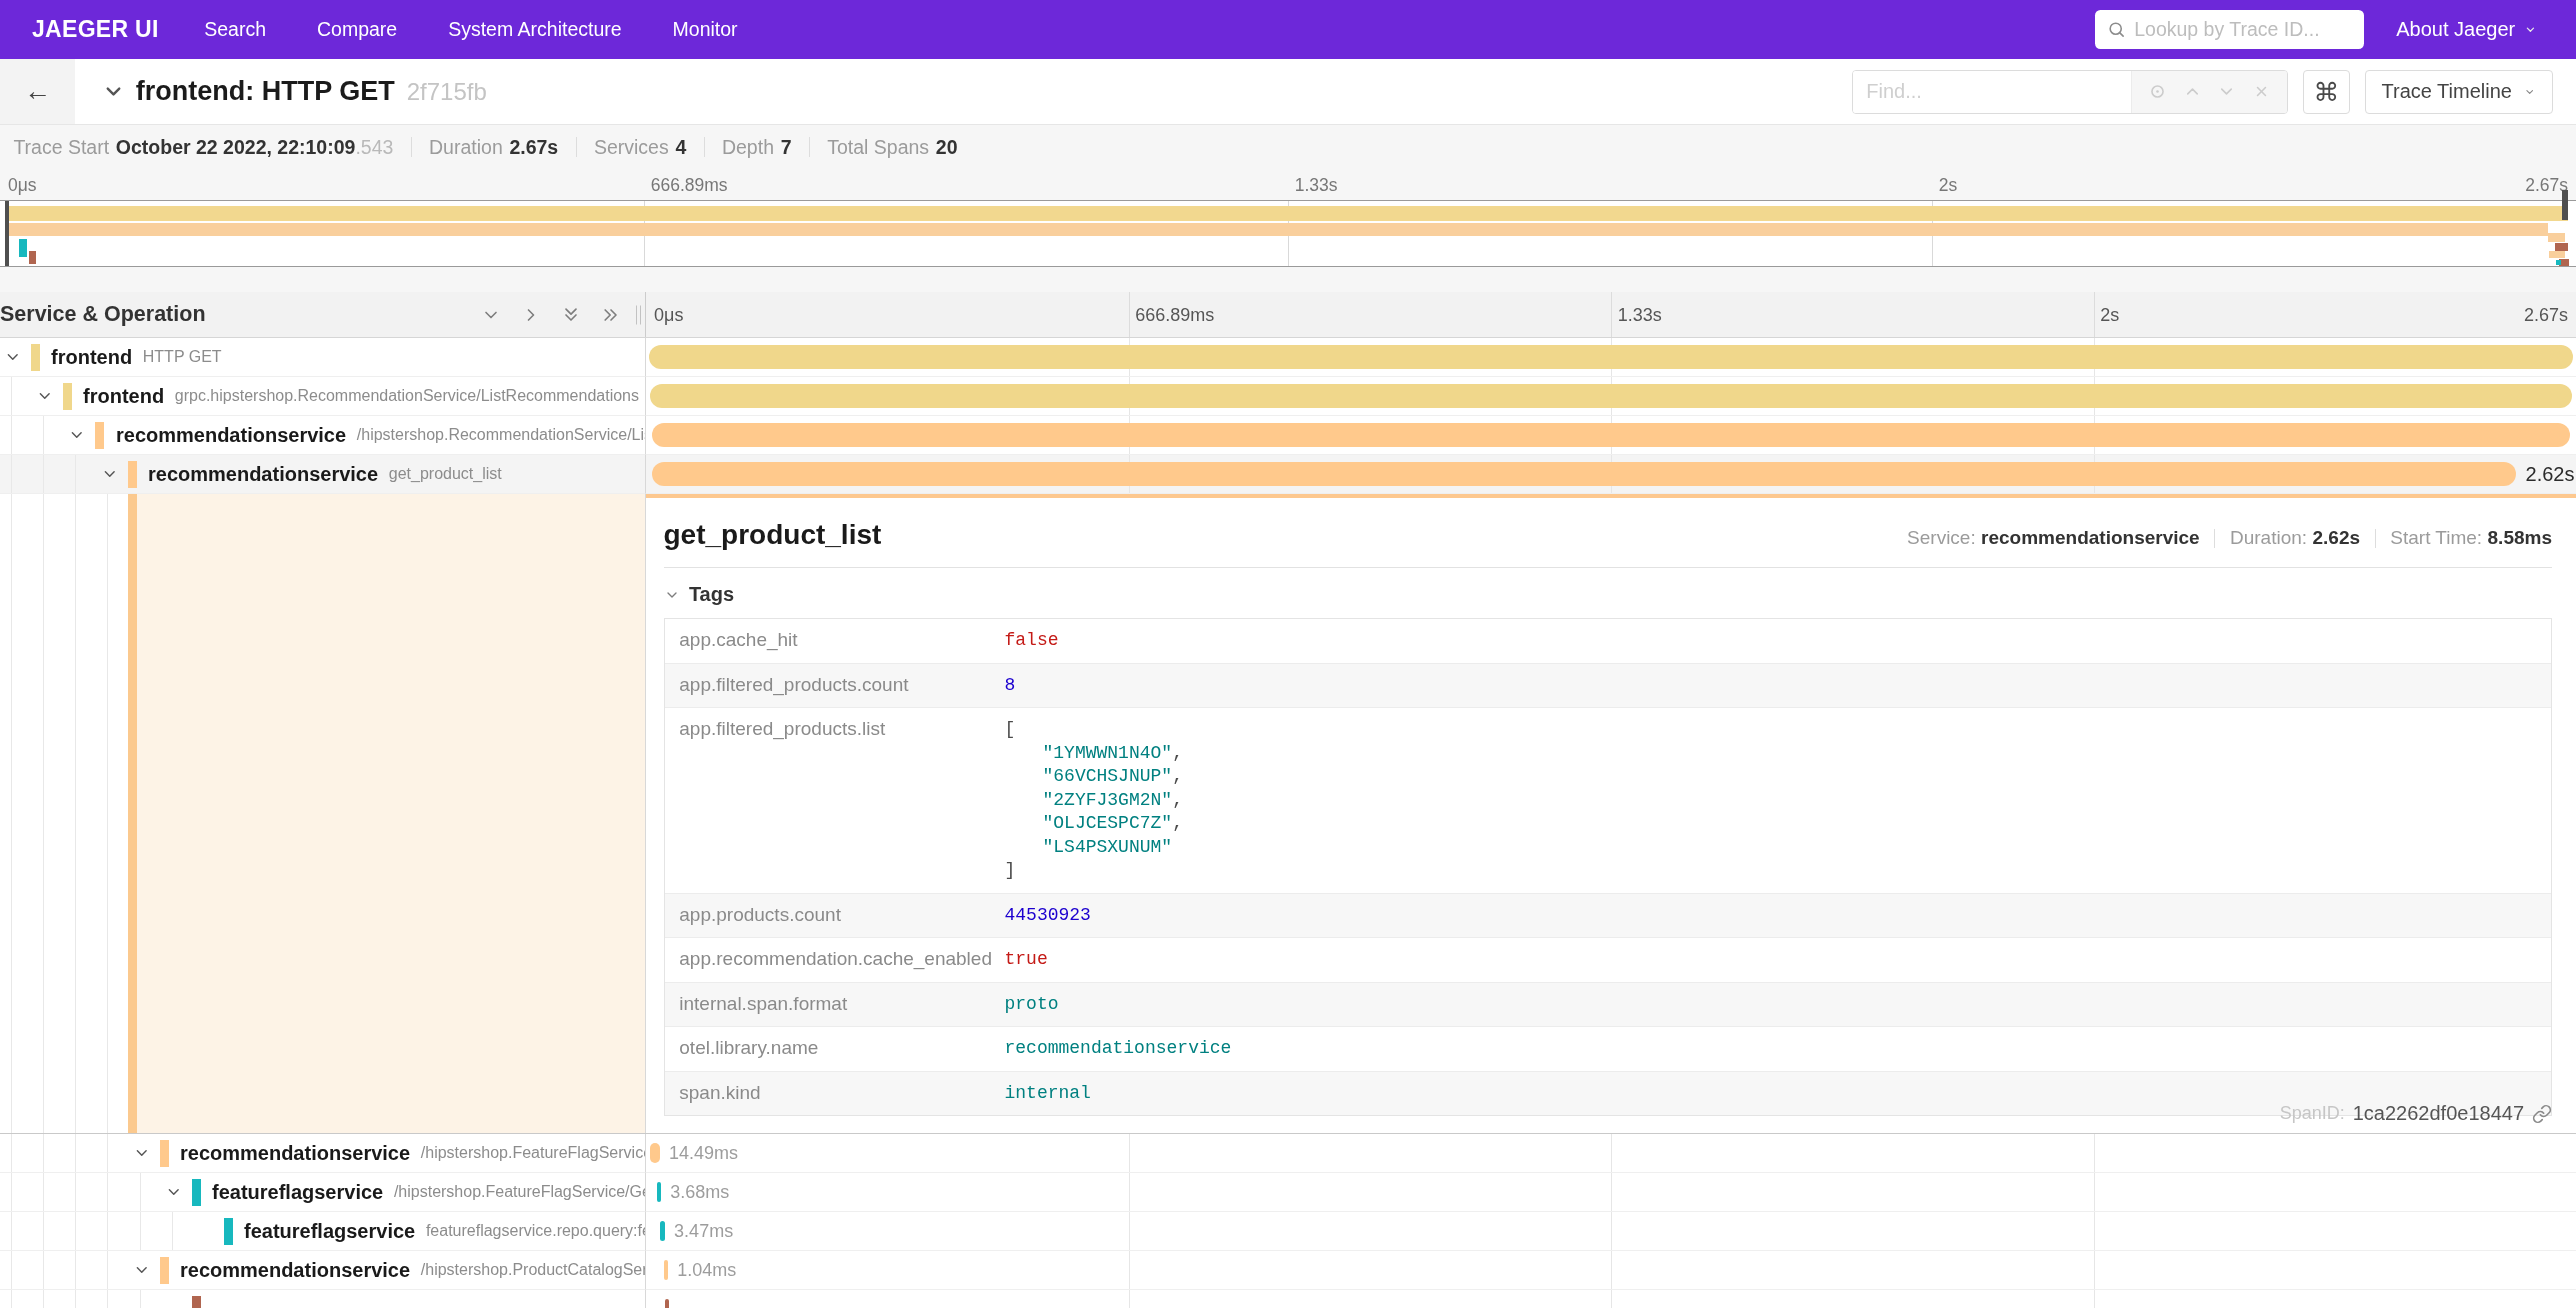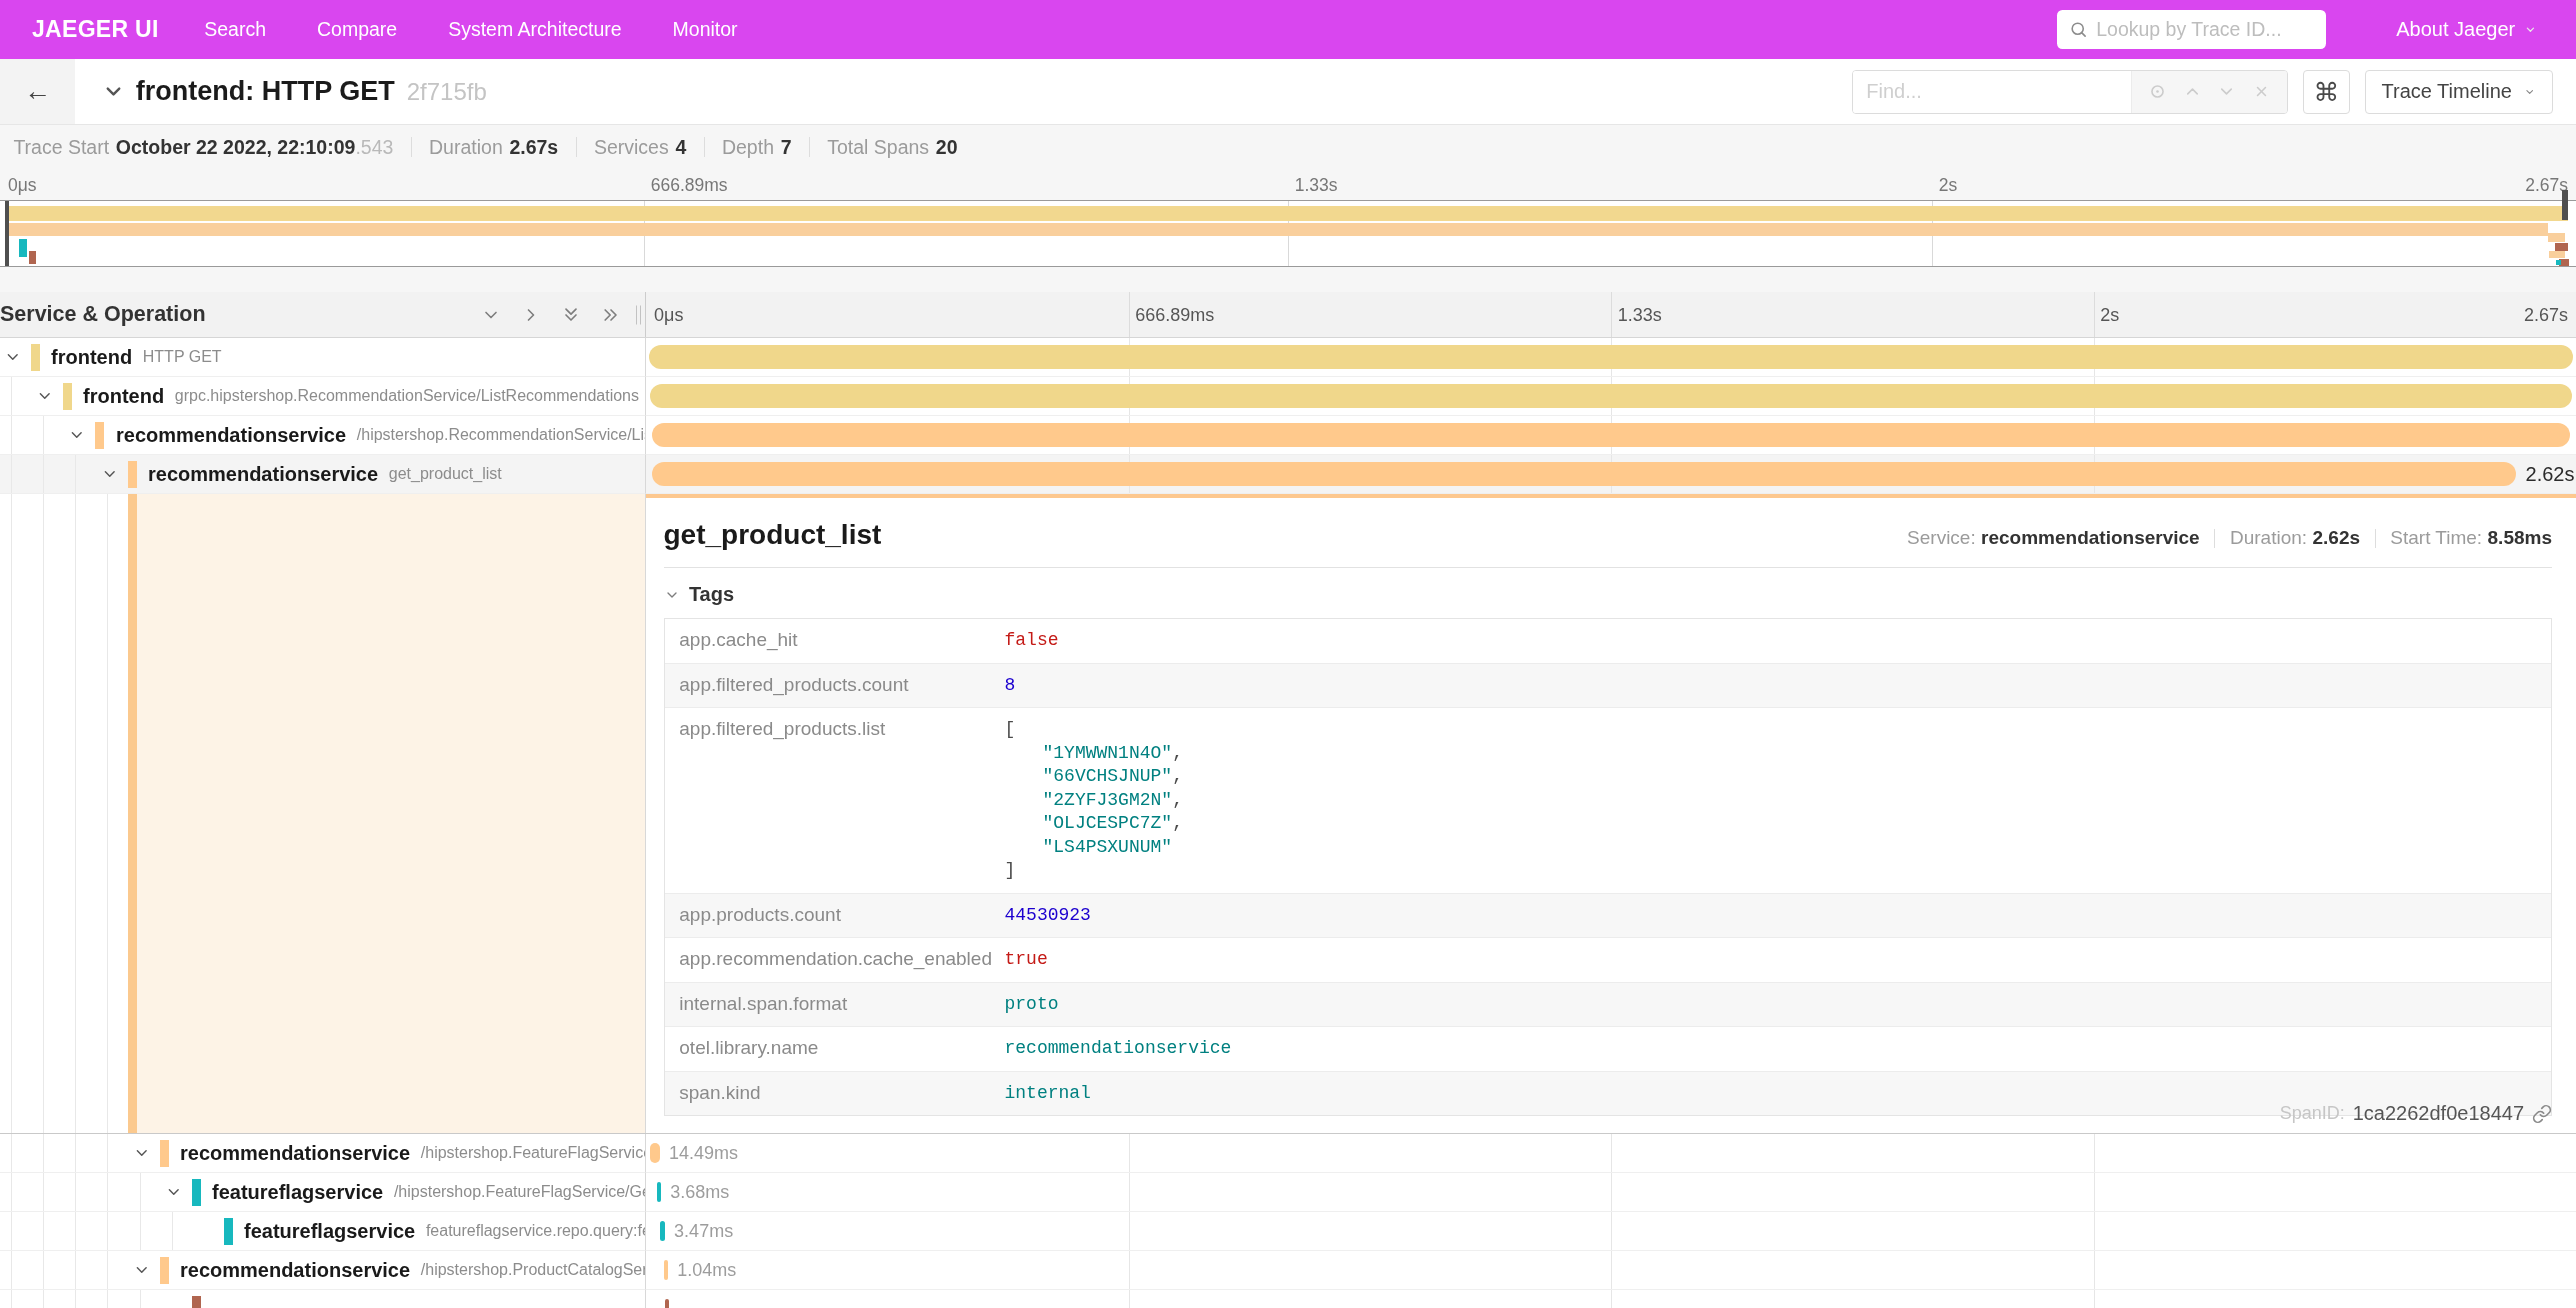--- a/index.html
+++ b/index.html
@@ -1,24 +1,24 @@
 <!DOCTYPE html>
 <html style="font-size:10.7px"><head>
 <meta charset="utf-8">
 <style>
   * { box-sizing: border-box; margin: 0; padding: 0; }
   html,body { width: 2576px; height: 1308px; overflow: hidden; background:#fff;
     font-family:"Liberation Sans","DejaVu Sans",sans-serif; }
   svg { stroke: currentColor; fill: none; stroke-width: 2; stroke-linecap: round; stroke-linejoin: round; }
 
   
-  .navbar { height:59px; background:#d946ef; display:flex; align-items:center; color:#fff; }
+  .navbar { height:59px; background:#6d28d9; display:flex; align-items:center; color:#fff; }
   .brand { font-size:23px; font-weight:700; margin:0 20px 0 32px; letter-spacing:0.3px; }
   .nav-item { font-size:19.5px; margin:0 25.5px; cursor:pointer; }
-  .nav-right { margin-left:auto; display:flex; align-items:center; gap:38px; margin-right:38px; }
+  .nav-right { margin-left:auto; display:flex; align-items:center; margin-right:38px; }
   .nav-search { width:269px; height:39px; background:#fff; border-radius:5.4px; display:flex; align-items:center; padding:0 12px; gap:8px; }
   .nav-search svg { width:19px; height:19px; color:#8c8c8c; flex:none; }
   .nav-search input { border:none; outline:none; flex:1; font-size:19.5px; color:#444; font-family:inherit; background:transparent; }
   .nav-search input::placeholder { color:#bdbdbd; }
   .about { font-size:20px; display:flex; align-items:center; gap:8px; cursor:pointer;margin-left:32px; }
   .about svg { width:14.8px; height:14.8px; color:#e8e8e8; }
 
   
   .page-header { height:66px; display:flex; align-items:center; background:#fff; border-bottom:0.7px solid #e6e6e6; }
   .back-btn { width:75px; height:100%; background:#f3f3f3; display:flex; align-items:center; justify-content:center;

